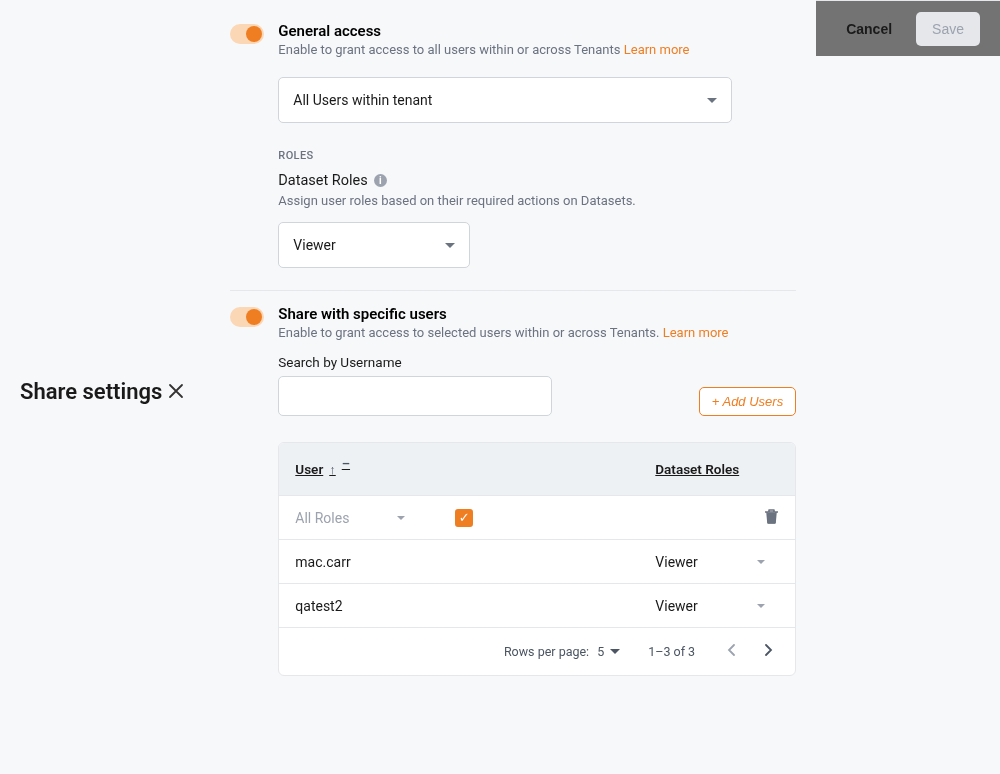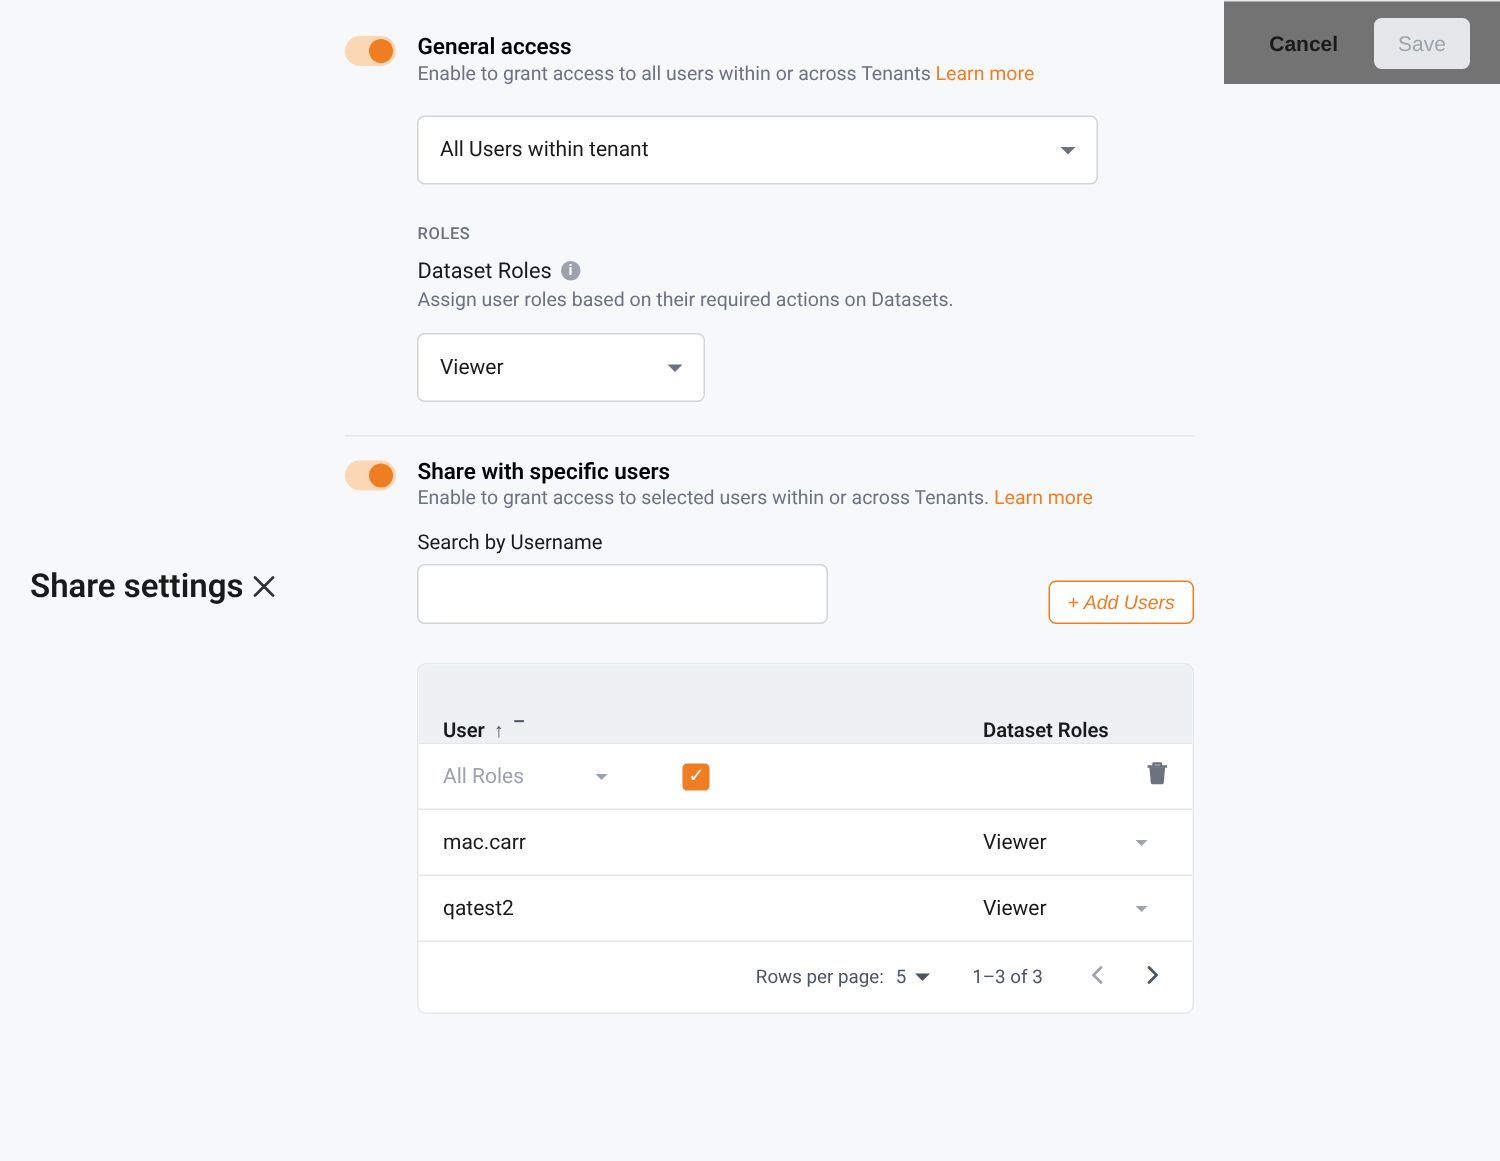--- a/index.html
+++ b/index.html
@@ -153,26 +153,27 @@
   .table-wrap {
     margin-top: 26px;
     border:1px solid #e5e7eb;
     border-radius:6px;
     overflow:hidden;
     background:#fff;
   }
   .thead {
     background:#eef1f4;
     display:flex;
-    align-items:flex-end;
+    align-items:center;
     height:52px;
     padding: 0 16px;
     font-size:13.5px;
     font-weight:600;
     color:#1a1a1a;
+    text-decoration:underline;
   }
   .col-user { flex: 0 0 360px; display:flex; align-items:center; gap:6px;}
   .col-roles { flex: 0 0 148px; display:flex; align-items:center;}
   .col-admin { flex: 0 0 160px; display:flex; align-items:center; gap:20px;padding-left:12px;}
   .col-actions { flex: 1; display:flex; align-items:center; justify-content:flex-end; }
   .sort-icon { font-size:13px; color:#4b5563; }
   .remove-filter {
     font-size: 13px; line-height:1; position:relative; top:-6px; color:#4b5563;
   }
 

